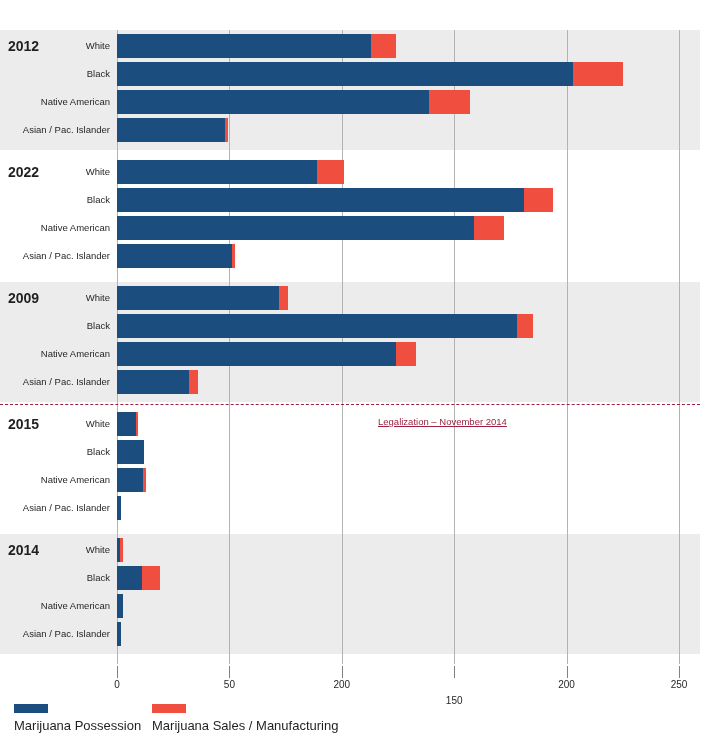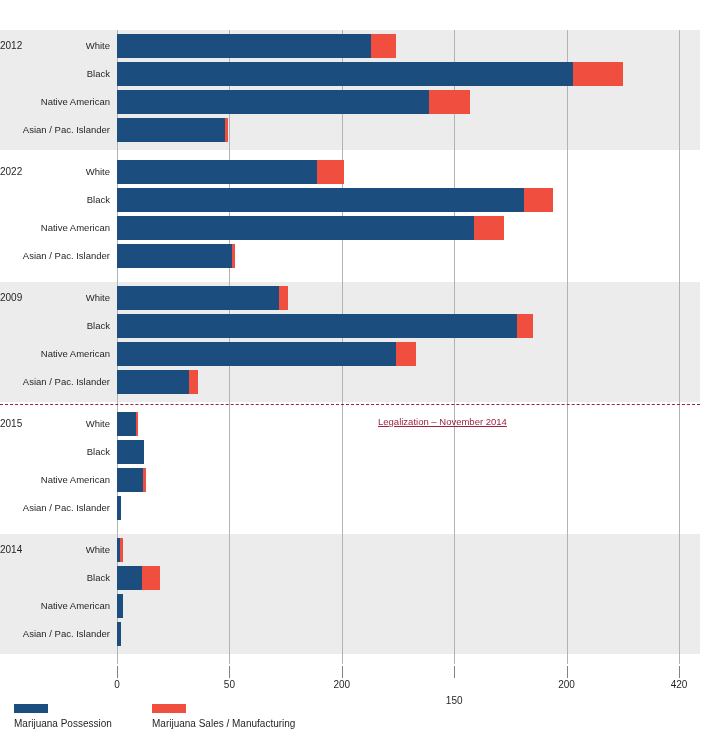--- a/index.html
+++ b/index.html
@@ -74,23 +74,23 @@
     position: absolute;
     width: 105px;
     text-align: right;
     font-size: 9.5px;
     color: #231f20;
     line-height: 24px;
     white-space: nowrap;
   }
   .year-label {
     position: absolute;
-    left: 0;
-    font-size: 10px;
-    font-weight: normal;
+    left: 8px;
+    font-size: 14px;
+    font-weight: bold;
     color: #231f20;
     line-height: 24px;
   }
 
   
   #legalization-line {
     position: absolute;
     left: 0;
     width: 700px;
     height: 0;
@@ -143,21 +143,21 @@
     position: absolute;
     top: 4px;
     left: 0;
     width: 34px;
     height: 9px;
   }
   .legend-text {
     position: absolute;
     top: 18px;
     left: 0;
-    font-size: 10px;
+    font-size: 13px;
     color: #231f20;
     white-space: nowrap;
   }
 </style>
 </head>
 <body>
 
 <div id="page">
 
 
@@ -291,21 +291,21 @@
       <div class="tick-label" style="left: 117px;">0</div>
       <div class="tick-mark" style="left: 229.4px;"></div>
       <div class="tick-label" style="left: 229.4px;">50</div>
       <div class="tick-mark" style="left: 341.8px;"></div>
       <div class="tick-label" style="left: 341.8px;">200</div>
       <div class="tick-mark" style="left: 454.2px;"></div>
       <div class="tick-label" style="left: 454.2px; margin-top: 16px;">150</div>
       <div class="tick-mark" style="left: 566.6px;"></div>
       <div class="tick-label" style="left: 566.6px;">200</div>
       <div class="tick-mark" style="left: 679px;"></div>
-      <div class="tick-label" style="left: 679px;">420</div>
+      <div class="tick-label" style="left: 679px;">250</div>
     </div>
 
   <div id="legend" style="top: 700px;">
       <div class="legend-item" style="left: 14px;">
         <div class="legend-swatch" style="background: rgb(27, 77, 126);"></div>
         <div class="legend-text">Marijuana Possession</div>
       </div>
       <div class="legend-item" style="left: 152px;">
         <div class="legend-swatch" style="background: rgb(240, 78, 62);"></div>
         <div class="legend-text">Marijuana Sales / Manufacturing</div>

